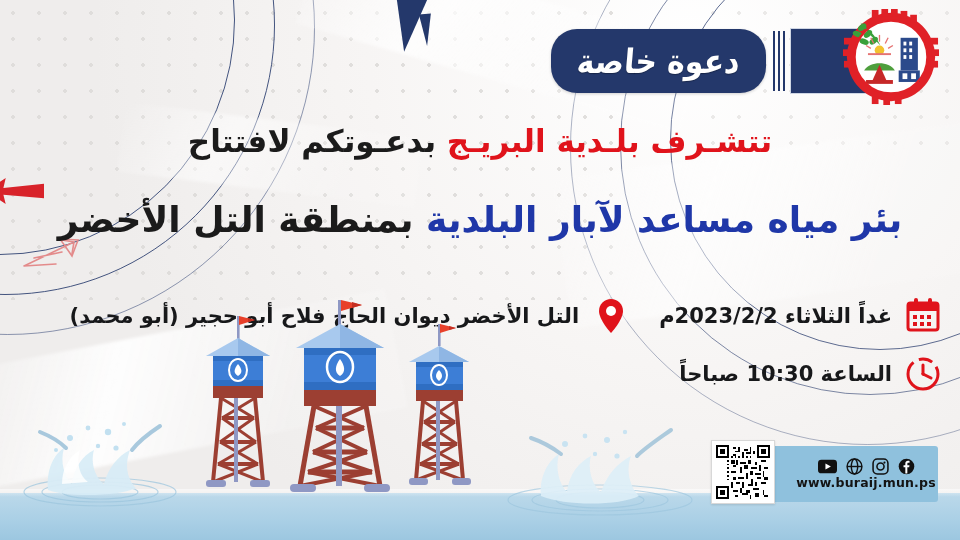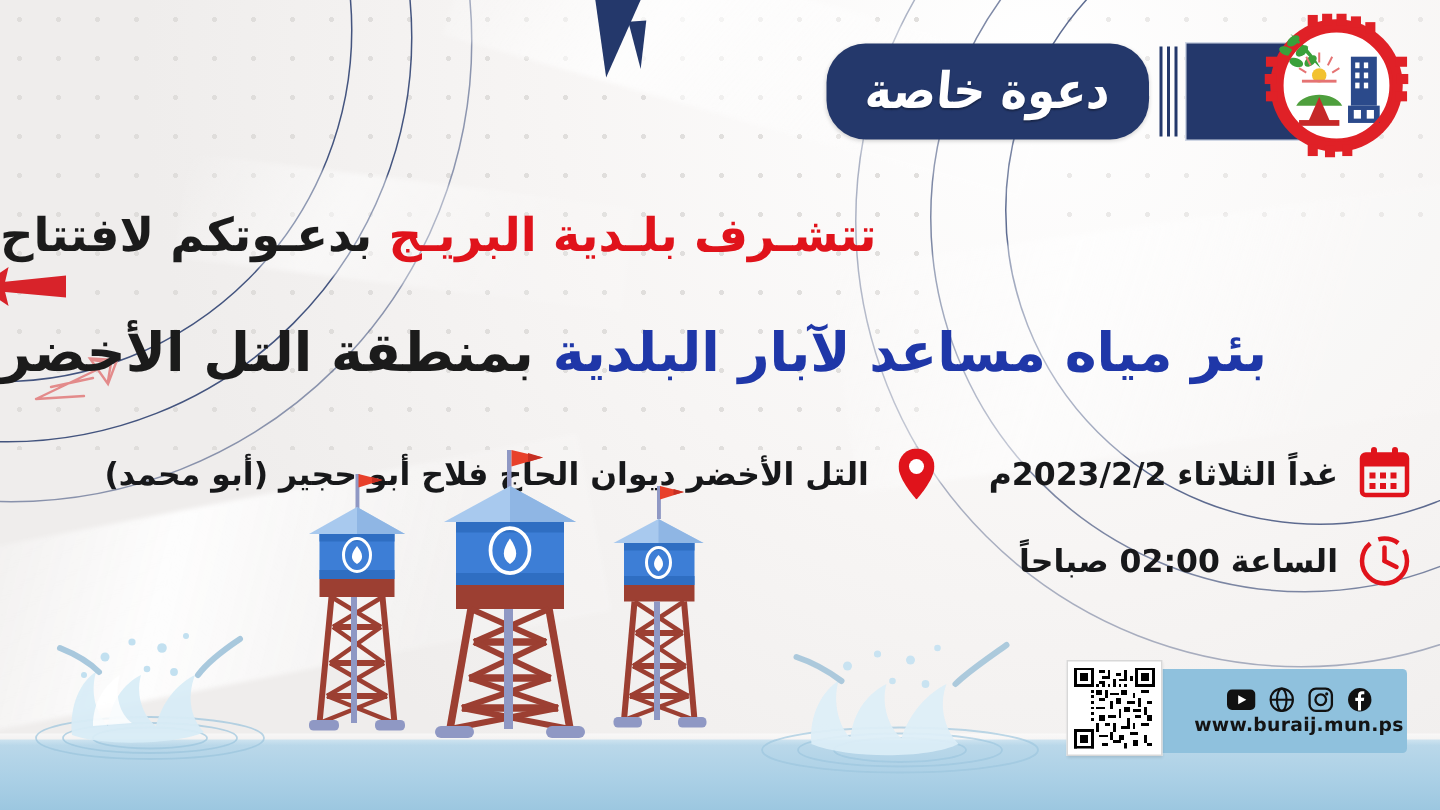--- a/index.html
+++ b/index.html
@@ -89,22 +89,22 @@
   .navy-block{
     position:absolute; left:790px; top:28px; width:86px; height:66px;
     background:#24386b; border:1px solid #cfd6e4;
   }
   .emblem{
     position:absolute; left:843px; top:9px; width:96px; height:96px;
   }
 
   
   .headline{
-    position:absolute; left:0; right:0; top:134px;
-    text-align:left; direction:rtl;
+    position:absolute; left:0; right:0; top:118px;
+    text-align:center; direction:rtl;
     font-family:"DejaVu Sans","Liberation Sans",sans-serif;
   }
   .line1{ font-size:31px; font-weight:700; color:#1b1b1b; line-height:1.5; white-space:nowrap;}
   .line1 .red{ color:#e0131b; letter-spacing:1.5px; }
   .line2{ font-size:36px; font-weight:700; color:#1b1b1b; line-height:1.5; margin-top:28px; white-space:nowrap;}
   .line2 .blue{ color:#1f37a8; }
 
   
   .inforow{
     position:absolute; direction:rtl; display:flex; align-items:center; gap:12px;
@@ -286,21 +286,21 @@
     </svg>
     <span class="info-text">التل الأخضر ديوان الحاج فلاح أبو حجير (أبو محمد)</span>
   </div>
 
   <div class="inforow row-time">
     <svg width="38" height="38" viewBox="0 0 38 38">
       <circle cx="19" cy="19" r="15" fill="none" stroke="#e0131b" stroke-width="3" stroke-dasharray="60 6 14 6 14 6"></circle>
       <line x1="19" y1="10" x2="19" y2="19" stroke="#e0131b" stroke-width="3" stroke-linecap="round"></line>
       <line x1="19" y1="19" x2="27" y2="23" stroke="#e0131b" stroke-width="3" stroke-linecap="round"></line>
     </svg>
-    <span class="info-text">الساعة 02:00 صباحاً</span>
+    <span class="info-text">الساعة 10:30 صباحاً</span>
   </div>
 
   <div class="water-band"></div>
 
   <svg class="splash splash-left" viewBox="0 0 180 120">
     <g fill="none" stroke="#9dc6de" stroke-width="1.2" opacity=".75">
       <ellipse cx="90" cy="100" rx="76" ry="14"></ellipse>
       <ellipse cx="90" cy="100" rx="58" ry="10"></ellipse>
       <ellipse cx="90" cy="100" rx="38" ry="7"></ellipse>
     </g>

